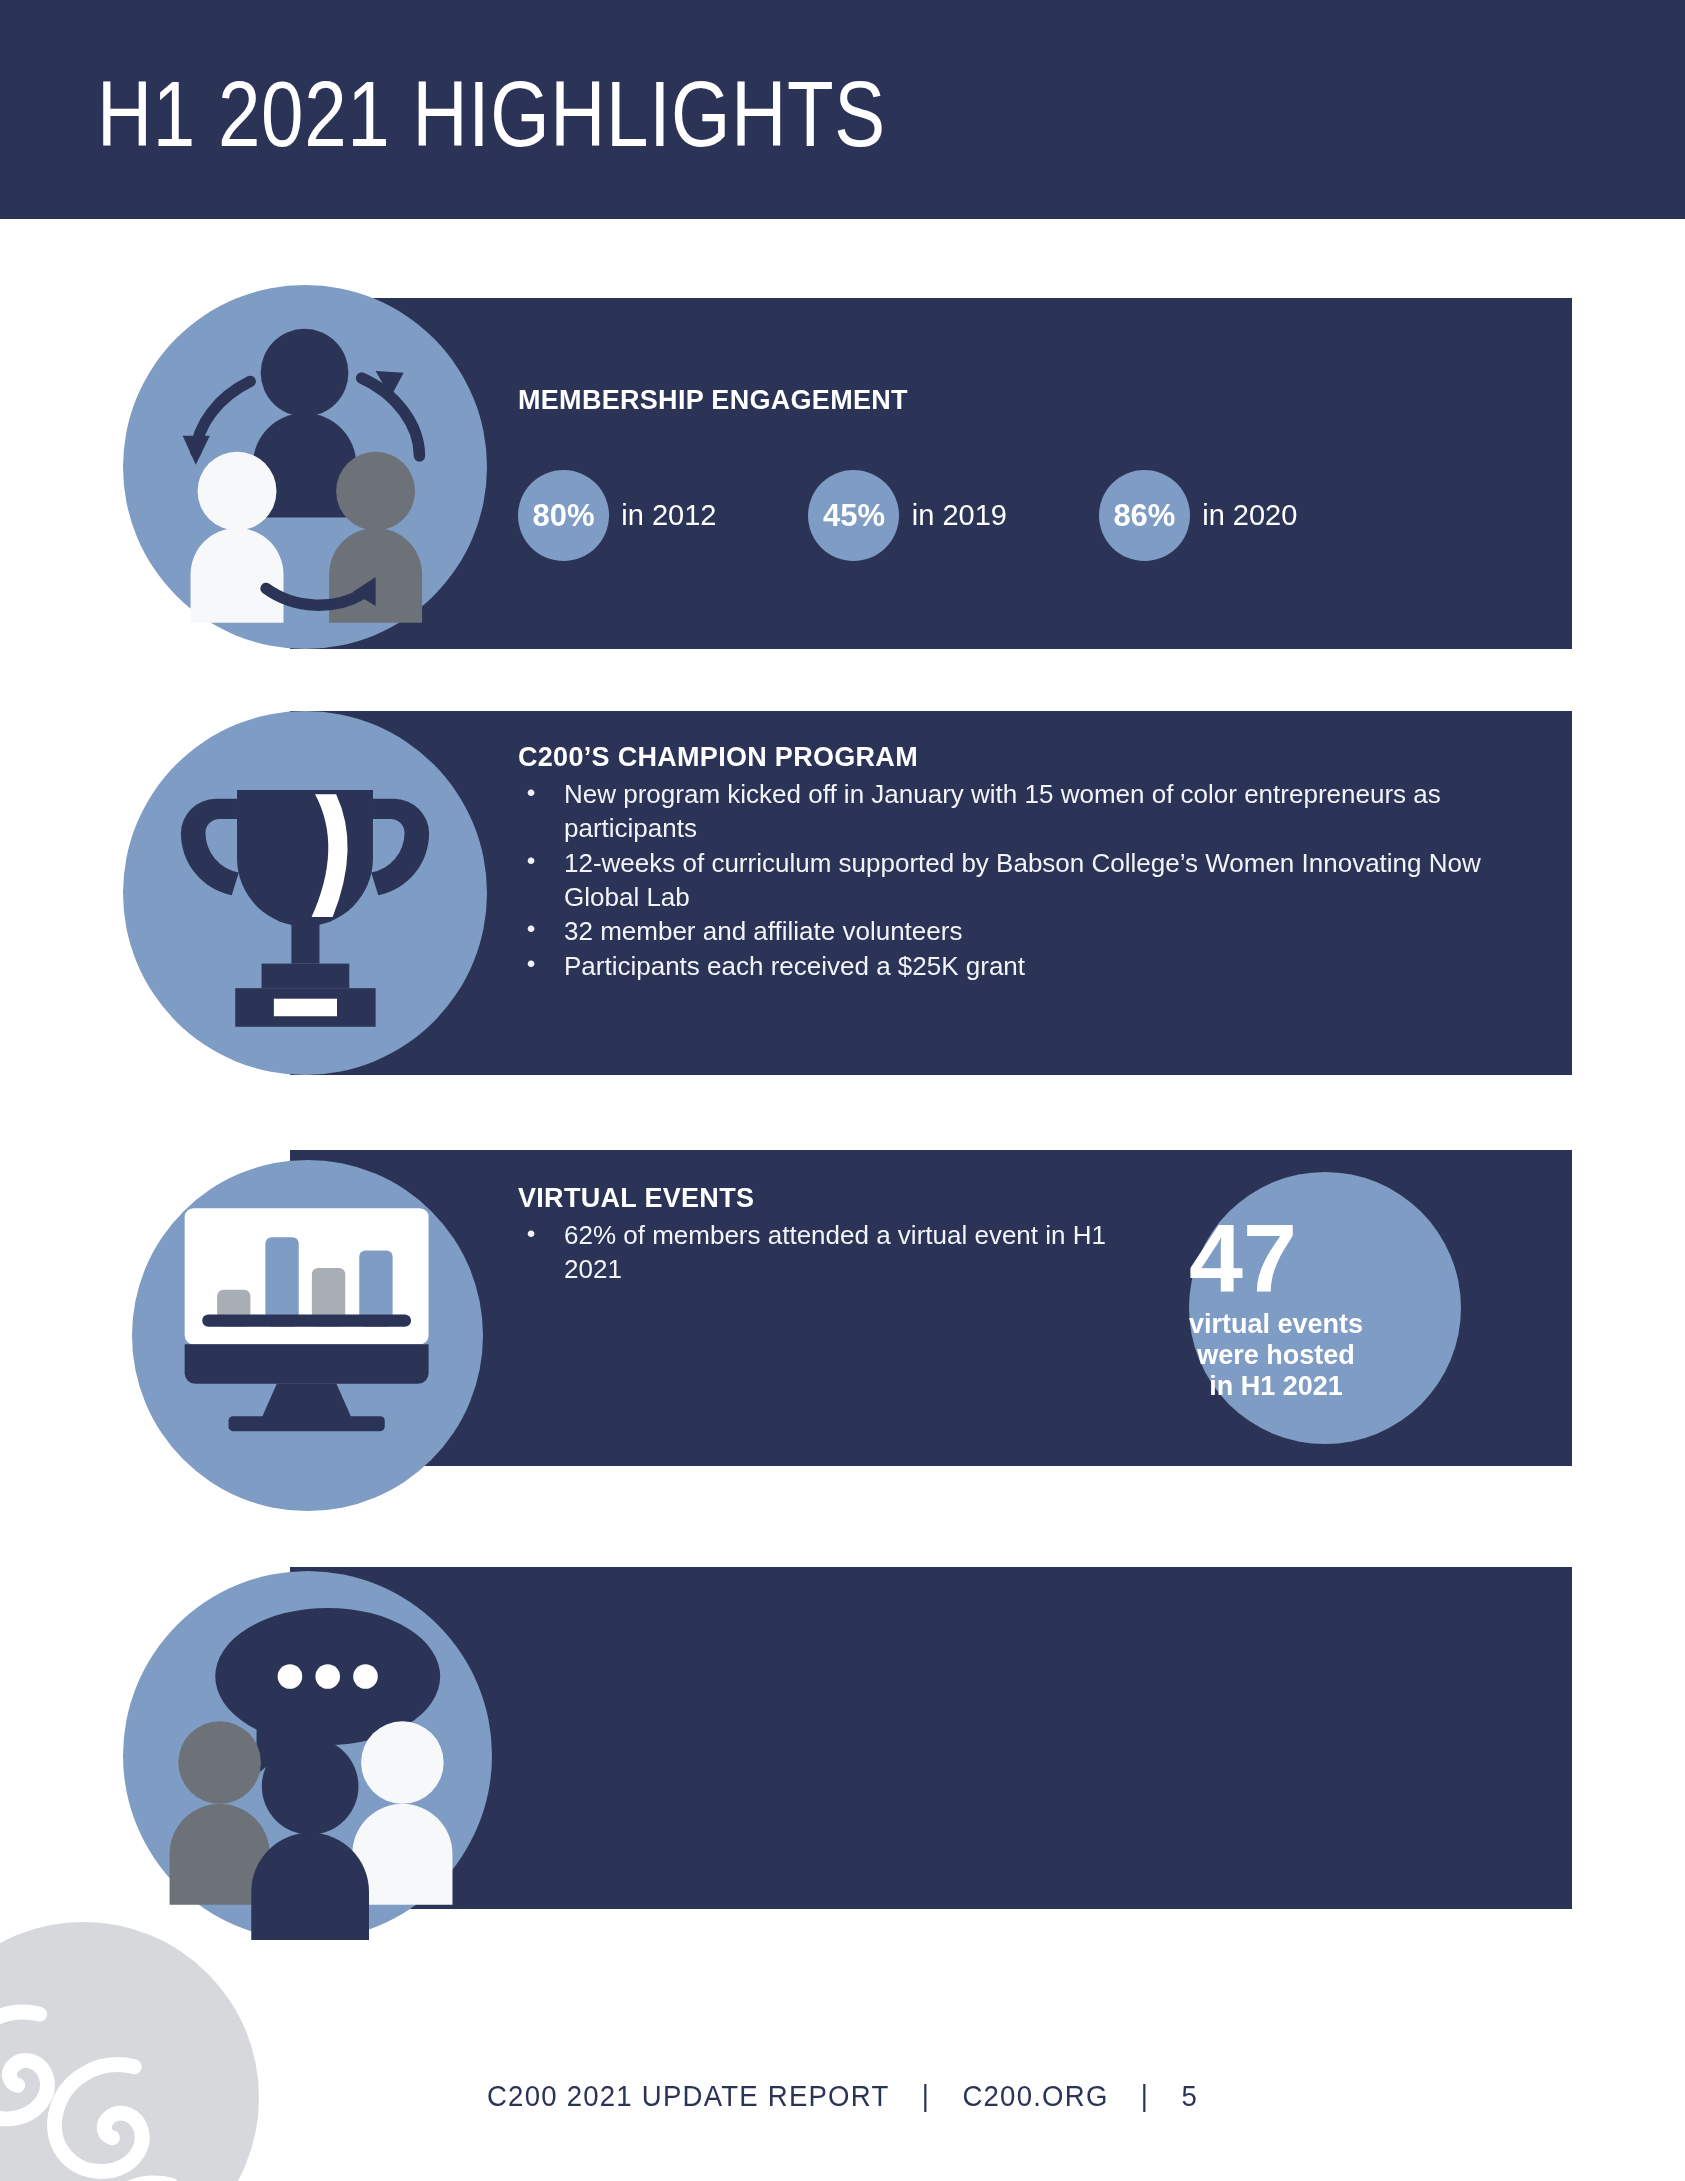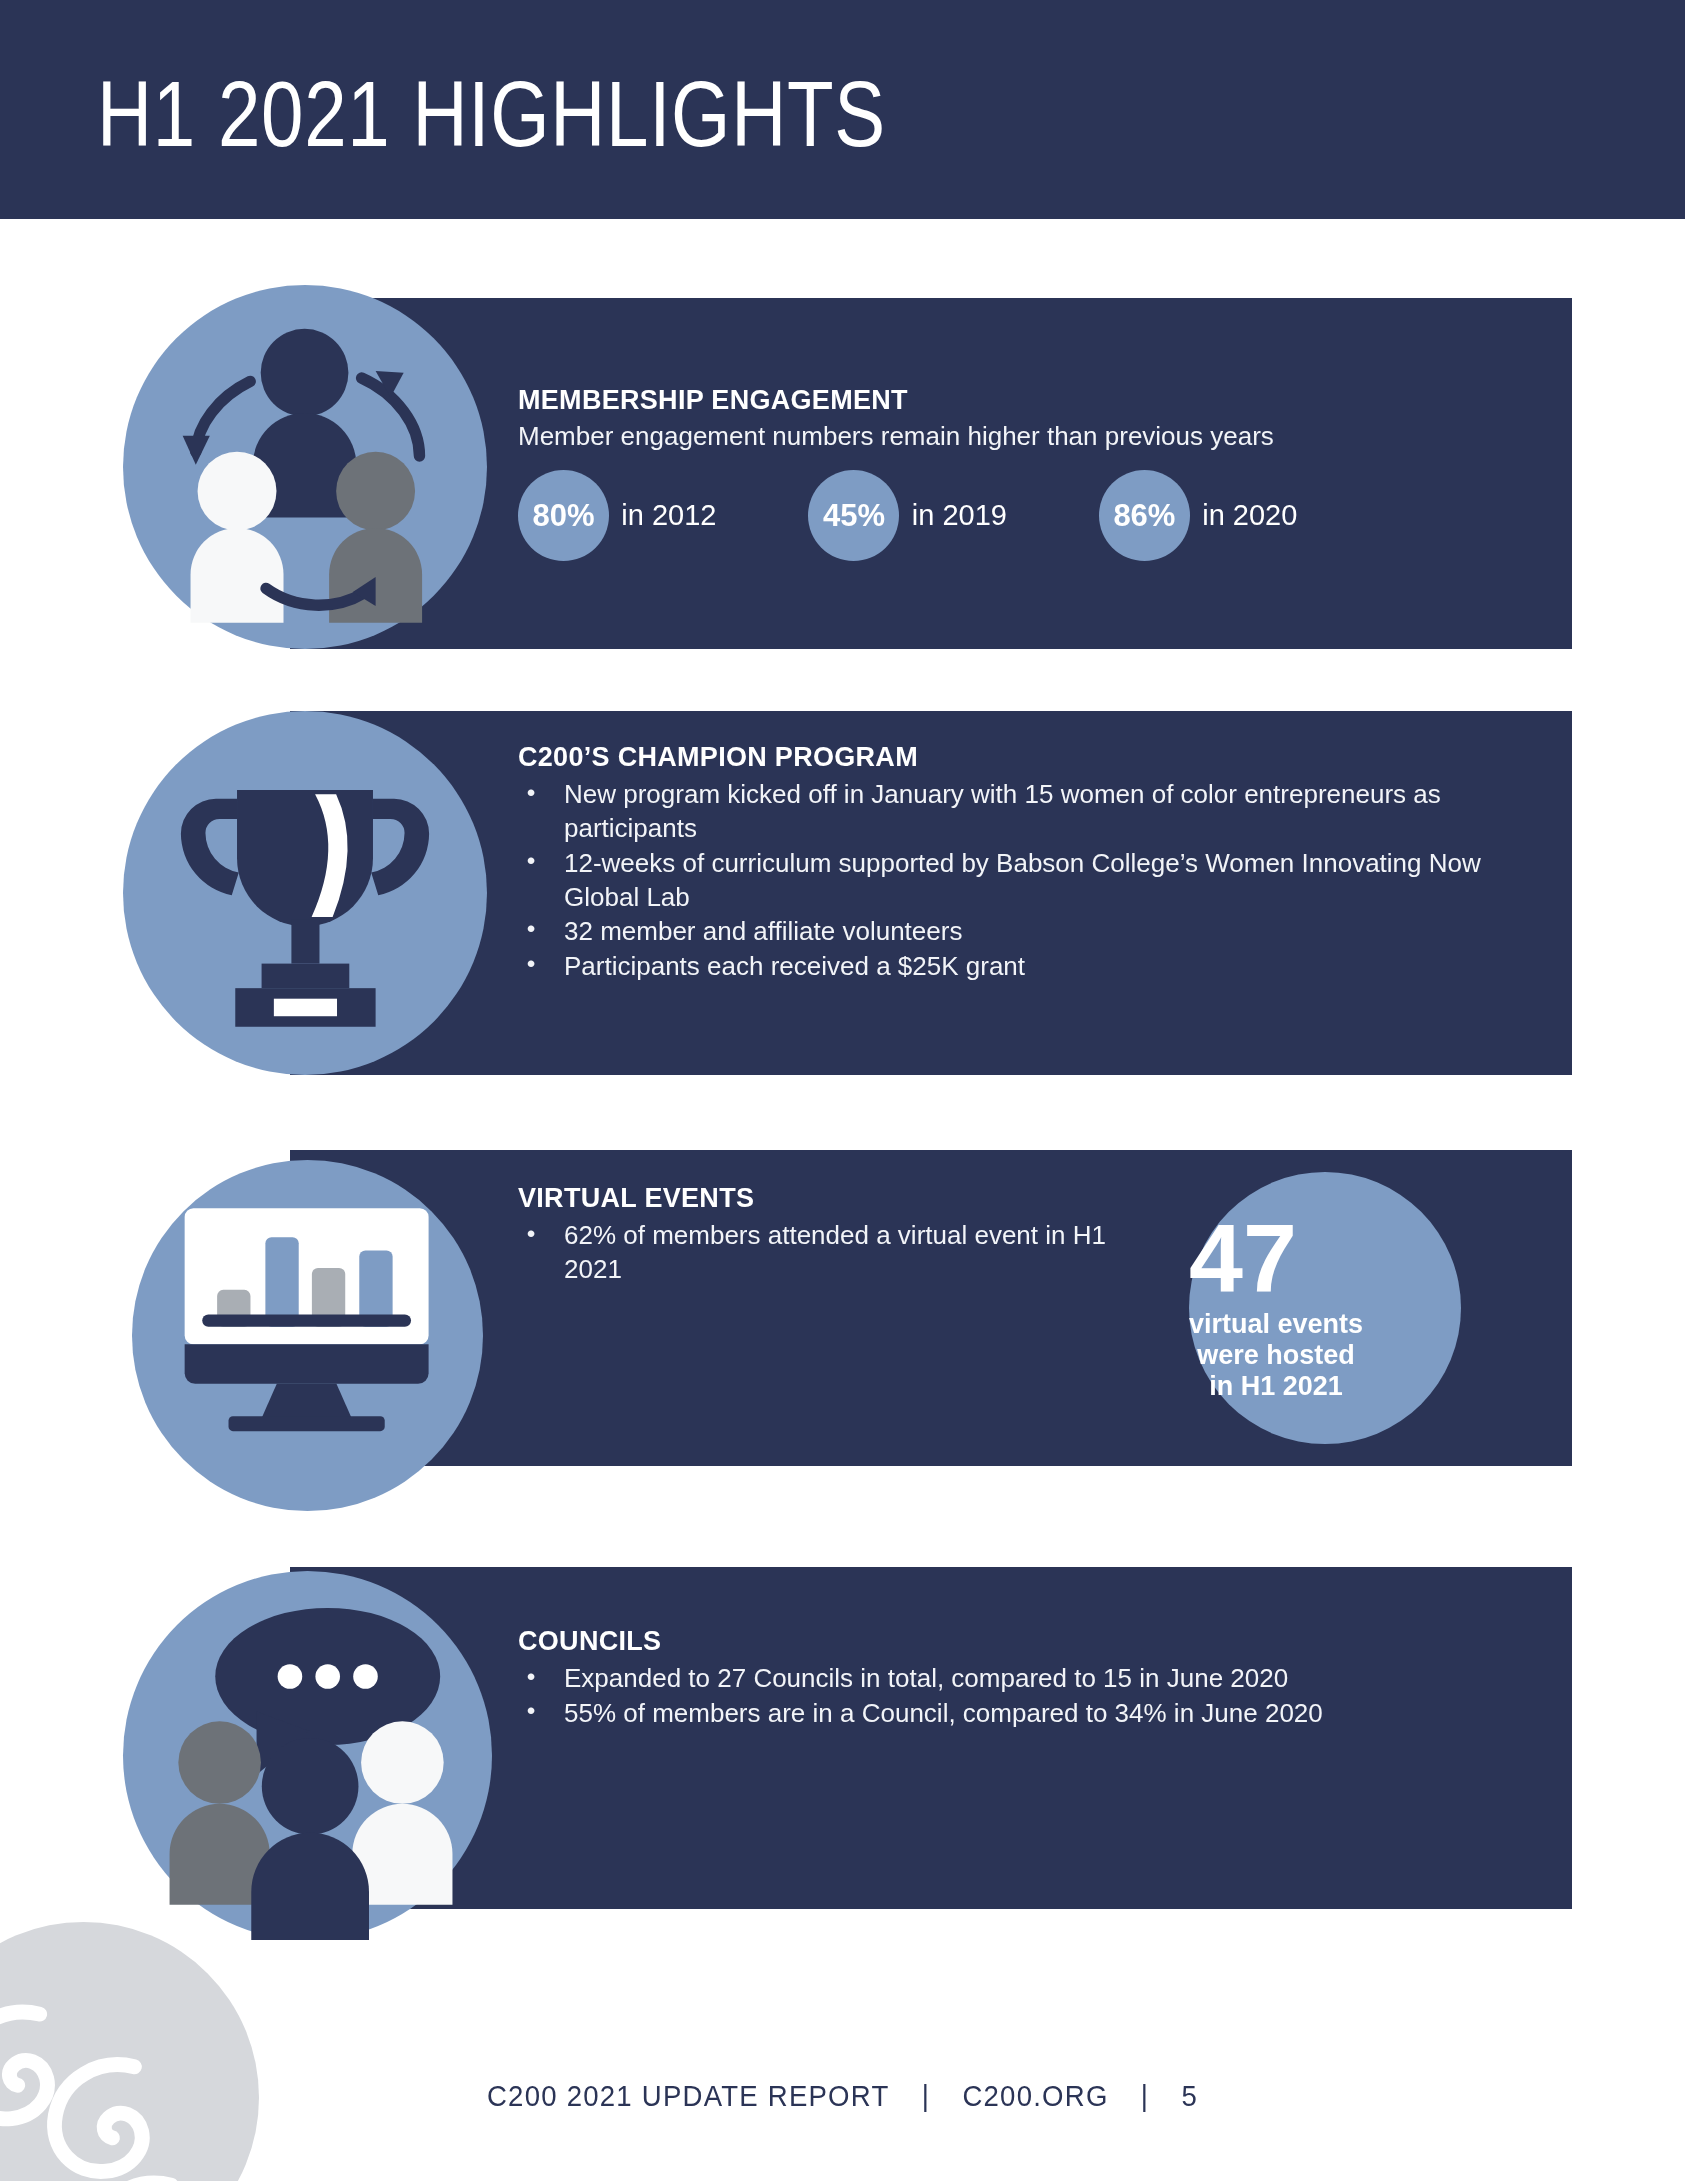--- a/index.html
+++ b/index.html
@@ -158,21 +158,20 @@
       <g fill="#2b3456">
         <polygon points="83,205 68,172 99,172"></polygon>
         <polygon points="288,98 320,100 305,128"></polygon>
         <polygon points="288,333 288,366 262,350"></polygon>
       </g>
     </svg>
   </div>
 
   <div class="card-body" style="left:518px; top:341px; width:992px;margin-top:44px;">
     <div class="card-title">MEMBERSHIP ENGAGEMENT</div>
-    <div class="card-sub">Member engagement numbers remain higher than previous years</div>
   </div>
 
   <div class="pct-row" style="left:518px; top:470px;">
     <div class="pct-group">
       <div class="pct-circle">80%</div>
       <div class="pct-label">in 2012</div>
     </div>
     <div class="pct-group" style="margin-left:92px;">
       <div class="pct-circle">45%</div>
       <div class="pct-label">in 2019</div>
@@ -277,27 +276,20 @@
         <path d="M261 322 a57 57 0 0 1 114 0 v58 h-114 z"></path>
       </g>
 
       <g fill="#2b3456">
         <circle cx="213" cy="245" r="55"></circle>
         <path d="M146 365 a67 67 0 0 1 134 0 v62 h-134 z"></path>
       </g>
     </svg>
   </div>
 
-  <div class="card-body" style="left:518px; top:1626px; width:939px;">
-    <div class="card-title">COUNCILS</div>
-    <ul class="bullets">
-      <li>Expanded to 27 Councils in total, compared to 15 in June 2020</li>
-      <li>55% of members are in a Council, compared to 34% in June 2020</li>
-    </ul>
-  </div>
 
   <div class="footer">
     <span>C200 2021 UPDATE REPORT</span>
     <span style="margin:0 19.3px;">|</span>
     <span>C200.ORG</span>
     <span style="margin:0 19.3px;">|</span>
     <span>5</span>
   </div>
 
 </div>

